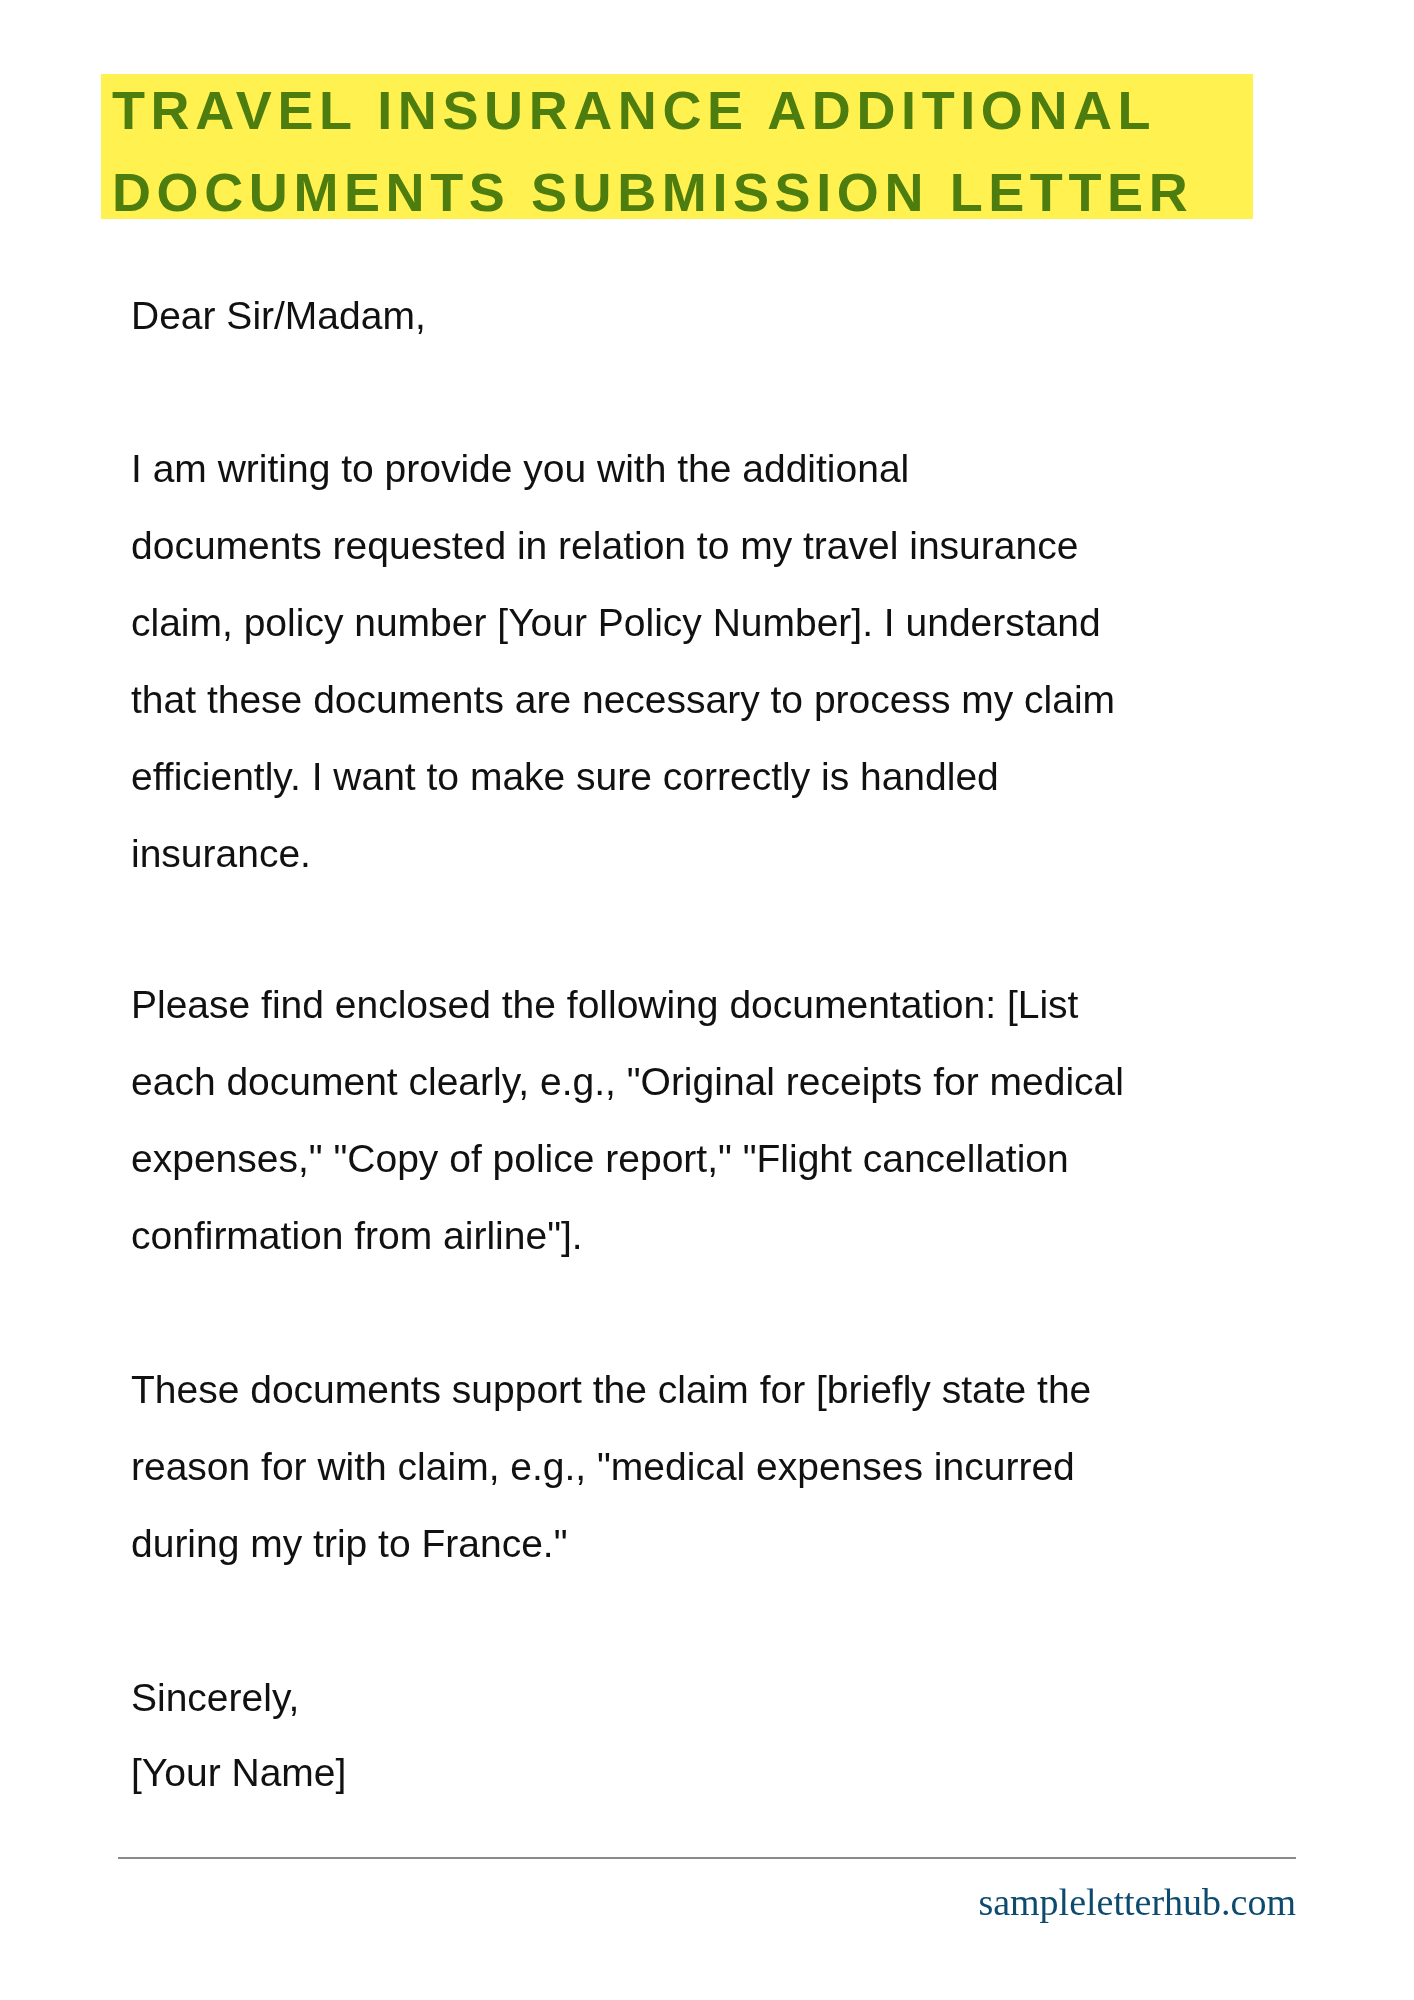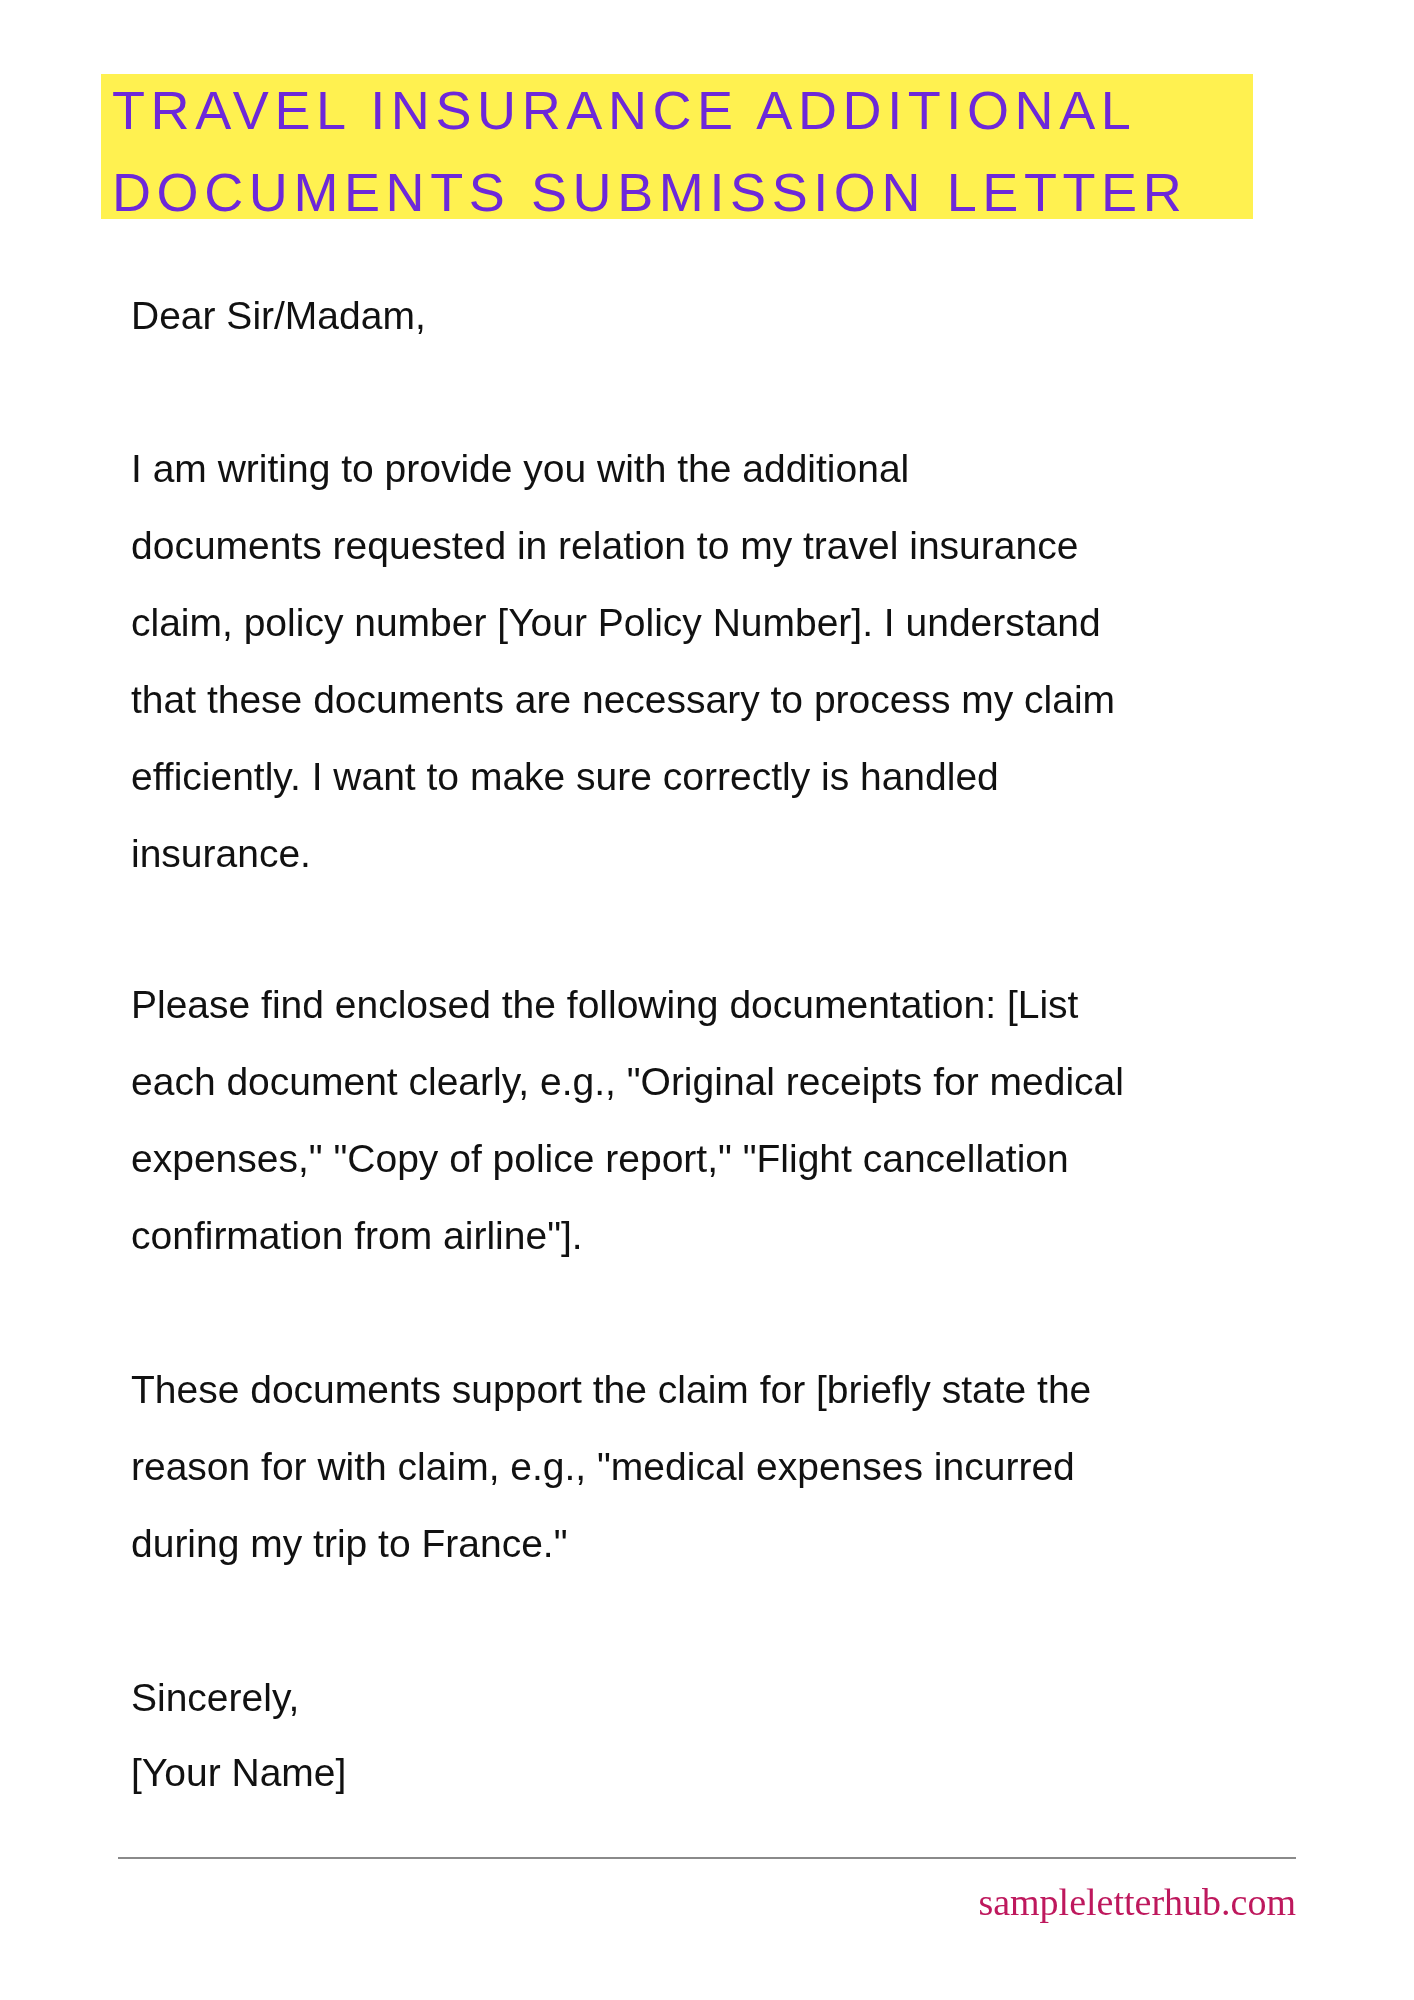--- a/index.html
+++ b/index.html
@@ -20,25 +20,25 @@
     left: 101px;
     top: 74px;
     width: 1152px;
     height: 145px;
     background: #FFF150;
   }
   .title-line {
     position: absolute;
     left: 11px;
     font-family: "Liberation Sans", "DejaVu Sans", sans-serif;
-    font-weight: 400;
+    font-weight: 700;
     font-size: 54px;
     line-height: 54px;
     letter-spacing: 5.6px;
-    color: #6d28d9;
+    color: #4d7c0f;
     white-space: nowrap;
   }
   .title-line.l1 { top: 9px; }
   .title-line.l2 { top: 91px; }
 
   .letter {
     position: absolute;
     left: 118px;
     top: 0;
     width: 1240px;
@@ -62,21 +62,21 @@
     height: 2px;
     background: #8a8a8a;
   }
   .footer-site {
     position: absolute;
     right: 118px;
     top: 1880px;
     font-family: "Liberation Serif", "DejaVu Serif", serif;
     font-size: 38px;
     line-height: 44px;
-    color: #be185d;
+    color: #0c4a6e;
     white-space: nowrap;
   }
 </style>
 </head>
 <body>
 
 <div class="title-box">
   <div class="title-line l1">TRAVEL INSURANCE ADDITIONAL</div>
   <div class="title-line l2">DOCUMENTS SUBMISSION LETTER</div>
 </div>

